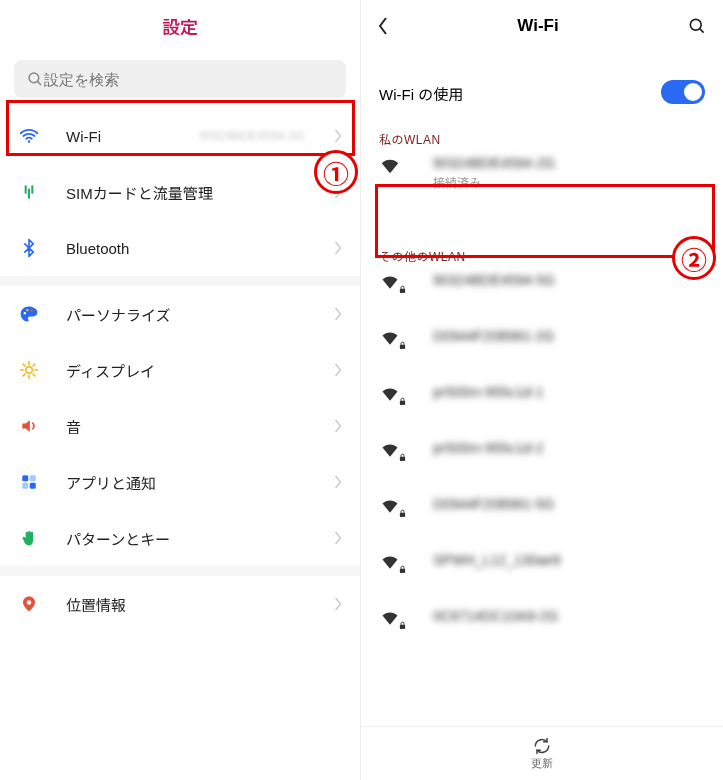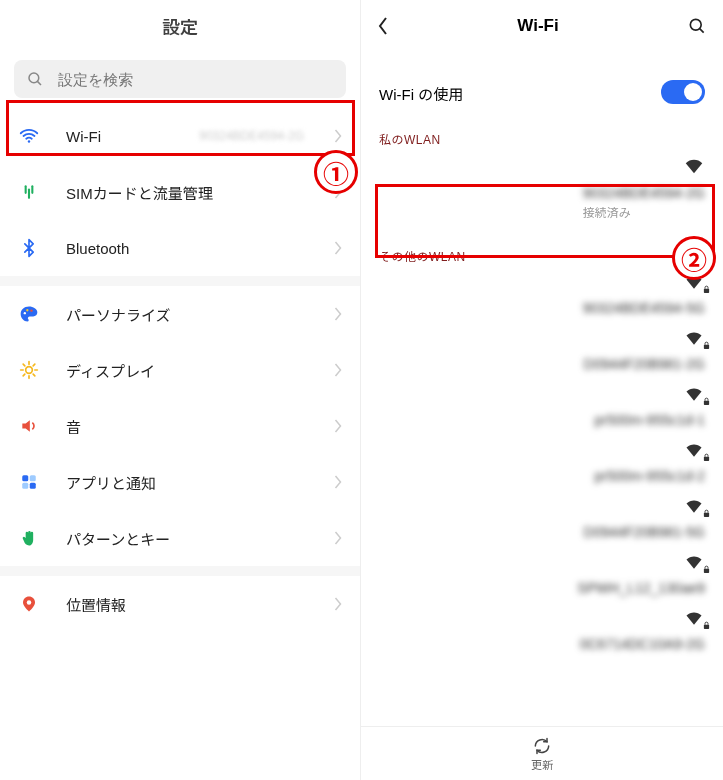--- a/index.html
+++ b/index.html
@@ -17,31 +17,30 @@
     .right { width: 362px; }
 
     
     .title-bar {
       height: 52px;
       display: flex;
       align-items: center;
       justify-content: center;
       font-size: 18px;
       font-weight: 600;
-      color: #404040;
+      color: #be185d;
     }
     .search-bar {
       margin: 8px 14px 10px 14px;
       height: 38px;
       display: flex;
       align-items: center;
       background: #f0f0f0;
       border-radius: 8px;
       padding: 0 12px;
-      gap: 14px;
     }
     .search-bar .search-ico { color: #888; }
     .search-bar input {
       border: none; background: transparent; outline: none;
       font-size: 15px; color: #888; flex: 1;
     }
     .row {
       display: flex; align-items: center;
       height: 56px; padding: 0 18px;
       gap: 26px;
@@ -69,35 +68,35 @@
     }
     .switch::after {
       content: ""; position: absolute; right: 3px; top: 3px;
       width: 18px; height: 18px; border-radius: 50%; background: #fff;
     }
     .section-label {
       padding: 26px 18px 8px 18px;
       font-size: 12px; color: #7f1d1d; letter-spacing: .5px;
     }
     .net-row {
-      display: flex; align-items: flex-end; gap: 8px;
-      height: 66px; padding: 0 18px; flex-direction: column;
+      display: flex; align-items: flex-start; gap: 32px;
+      height: 66px; padding: 0 18px;
     }
     .net-row .net-ico { width: 22px; display:flex; align-items:center; justify-content:center; color:#333; position:relative;}
     .net-row .net-ico .lock { position:absolute; right:-6px; bottom:-2px; }
     .net-row .text { display: flex; flex-direction: column; gap: 2px; flex:1;}
     .net-row .name { font-size: 14px; color: #333; filter: blur(3px); }
     .net-row .status { font-size: 12px; color: #999; }
     .refresh-bar {
       position: absolute; bottom: 0; left: 0; right: 0;
       height: 54px; display: flex; flex-direction: column;
       align-items: center; justify-content: center;
       border-top: 1px solid #eee; background:#fff;
     }
-    .refresh-bar .r-label { font-size: 11px; color: #666; margin-top: 0;}
+    .refresh-bar .r-label { font-size: 11px; color: #666; margin-top: 0; font-family: Liberation Serif, serif;}
 
     
     .hl {
       position: absolute; border: 3px solid #e60000; z-index: 50;
       pointer-events: none;
     }
     .badge {
       position: absolute; width: 44px; height: 44px; border-radius: 50%;
       border: 3px solid #e60000; background: #fff; z-index: 60;
       display: flex; align-items: center; justify-content: center;

